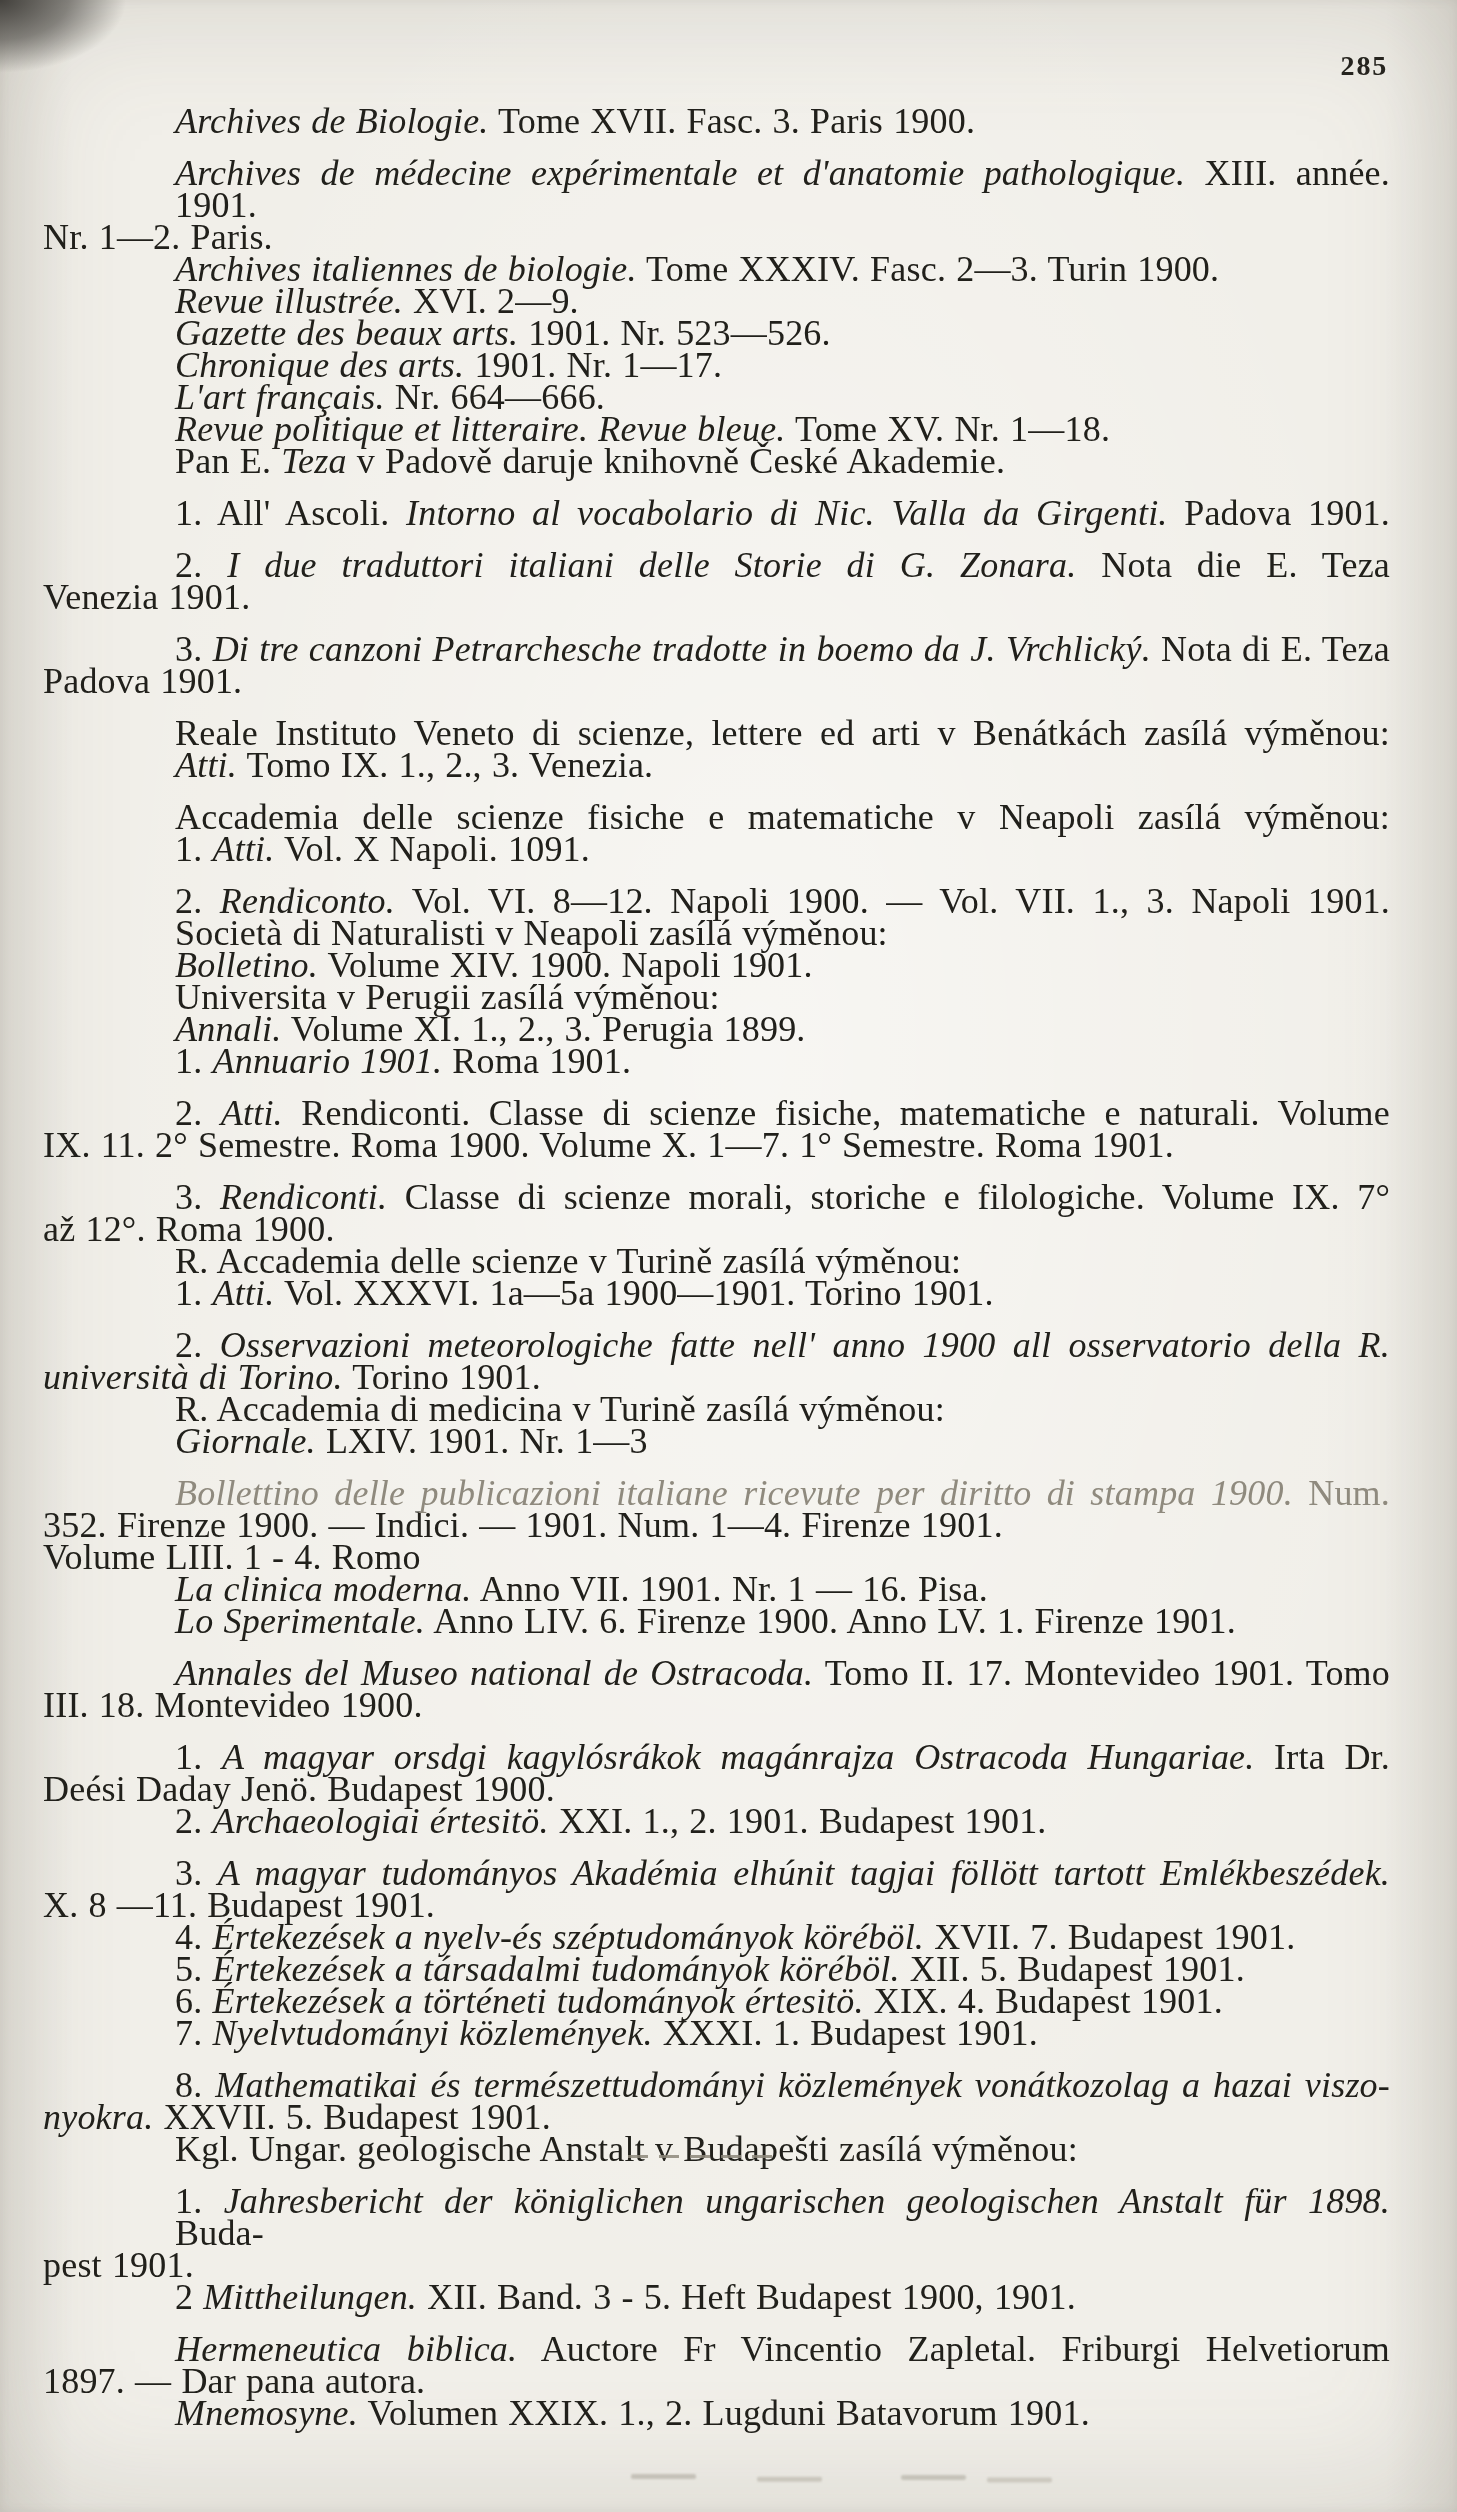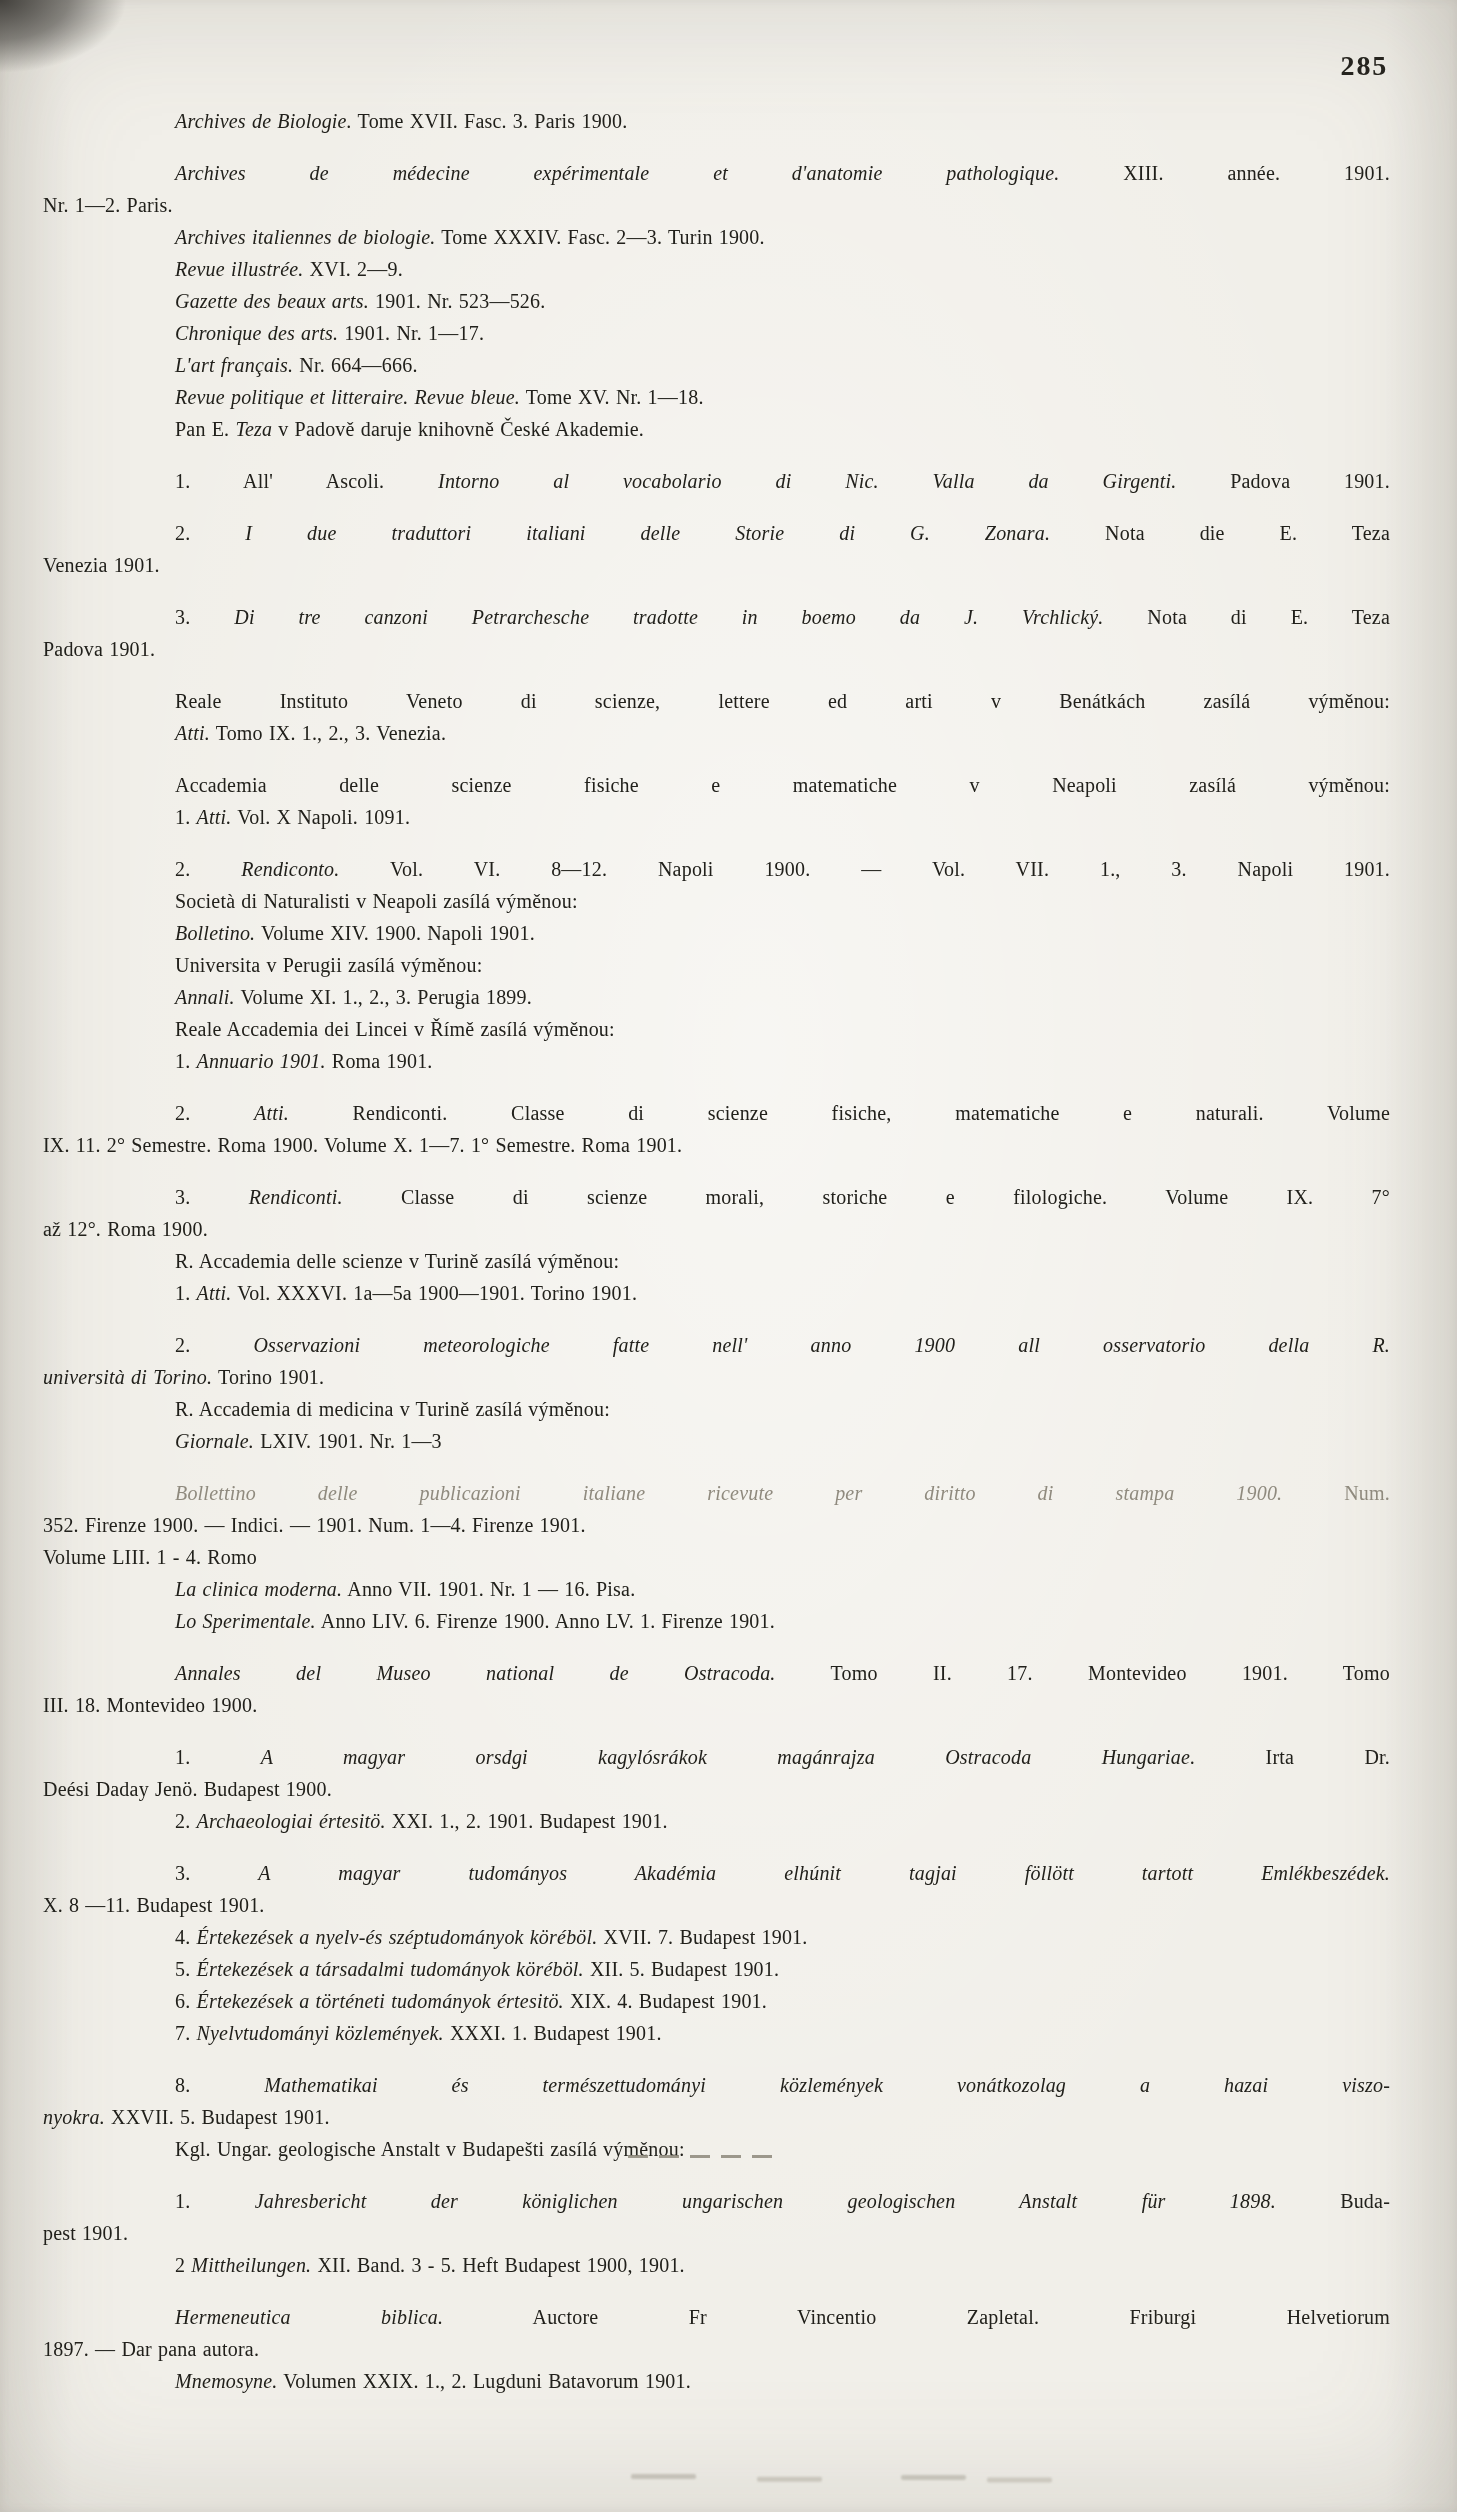--- a/index.html
+++ b/index.html
@@ -36,21 +36,21 @@
     font-size: 28px;
     font-weight: 700;
     letter-spacing: 1.8px;
     color: #26241f;
   }
   .text-block {
     position: absolute;
     top: 105px;
     left: 43px;
     right: 68px;
-    font-size: 20px;
+    font-size: 36px;
     line-height: 32px;
     letter-spacing: 0.2px;
     word-spacing: 0.9px;
   }
   .line { min-height: 32px; white-space: normal; }
   .line.ind { padding-left: 132px; }
   .line.just { text-align: justify; text-align-last: justify; margin-top: 20px; }
   .it { font-style: italic; }
   .line.faded { color: #8f8a7e; filter: blur(0.5px); }
   .rule {
@@ -99,21 +99,20 @@
       <div class="line"><span>Padova 1901.</span></div>
       <div class="line ind just"><span>Reale Instituto Veneto di scienze, lettere ed arti v Benátkách zasílá výměnou:</span></div>
       <div class="line ind"><span class="it">Atti.</span><span> Tomo IX. 1., 2., 3. Venezia.</span></div>
       <div class="line ind just"><span>Accademia delle scienze fisiche e matematiche v Neapoli zasílá výměnou:</span></div>
       <div class="line ind"><span>1. </span><span class="it">Atti.</span><span> Vol. X Napoli. 1091.</span></div>
       <div class="line ind just"><span>2. </span><span class="it">Rendiconto.</span><span> Vol. VI. 8—12. Napoli 1900. — Vol. VII. 1., 3. Napoli 1901.</span></div>
       <div class="line ind"><span>Società di Naturalisti v Neapoli zasílá výměnou:</span></div>
       <div class="line ind"><span class="it">Bolletino.</span><span> Volume XIV. 1900. Napoli 1901.</span></div>
       <div class="line ind"><span>Universita v Perugii zasílá výměnou:</span></div>
       <div class="line ind"><span class="it">Annali.</span><span> Volume XI. 1., 2., 3. Perugia 1899.</span></div>
-      <div class="line ind"><span>Reale Accademia dei Lincei v Římě zasílá výměnou:</span></div>
       <div class="line ind"><span>1. </span><span class="it">Annuario 1901.</span><span> Roma 1901.</span></div>
       <div class="line ind just"><span>2. </span><span class="it">Atti.</span><span> Rendiconti. Classe di scienze fisiche, matematiche e naturali. Volume</span></div>
       <div class="line"><span>IX. 11. 2° Semestre. Roma 1900. Volume X. 1—7. 1° Semestre. Roma 1901.</span></div>
       <div class="line ind just"><span>3. </span><span class="it">Rendiconti.</span><span> Classe di scienze morali, storiche e filologiche. Volume IX. 7°</span></div>
       <div class="line"><span>až 12°. Roma 1900.</span></div>
       <div class="line ind"><span>R. Accademia delle scienze v Turině zasílá výměnou:</span></div>
       <div class="line ind"><span>1. </span><span class="it">Atti.</span><span> Vol. XXXVI. 1a—5a 1900—1901. Torino 1901.</span></div>
       <div class="line ind just"><span>2. </span><span class="it">Osservazioni meteorologiche fatte nell' anno 1900 all osservatorio della R.</span></div>
       <div class="line"><span class="it">università di Torino.</span><span> Torino 1901.</span></div>
       <div class="line ind"><span>R. Accademia di medicina v Turině zasílá výměnou:</span></div>

